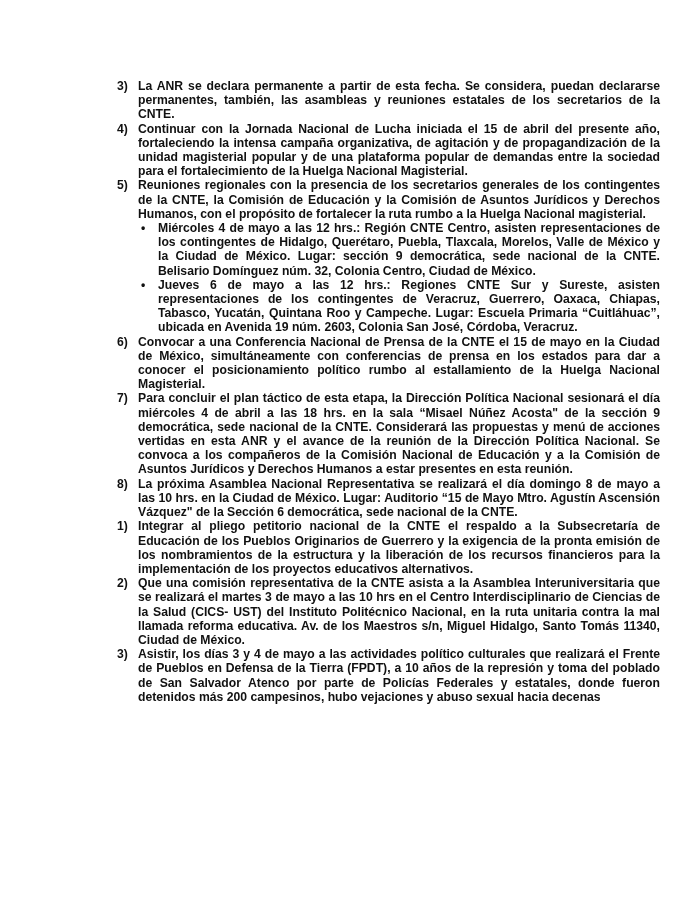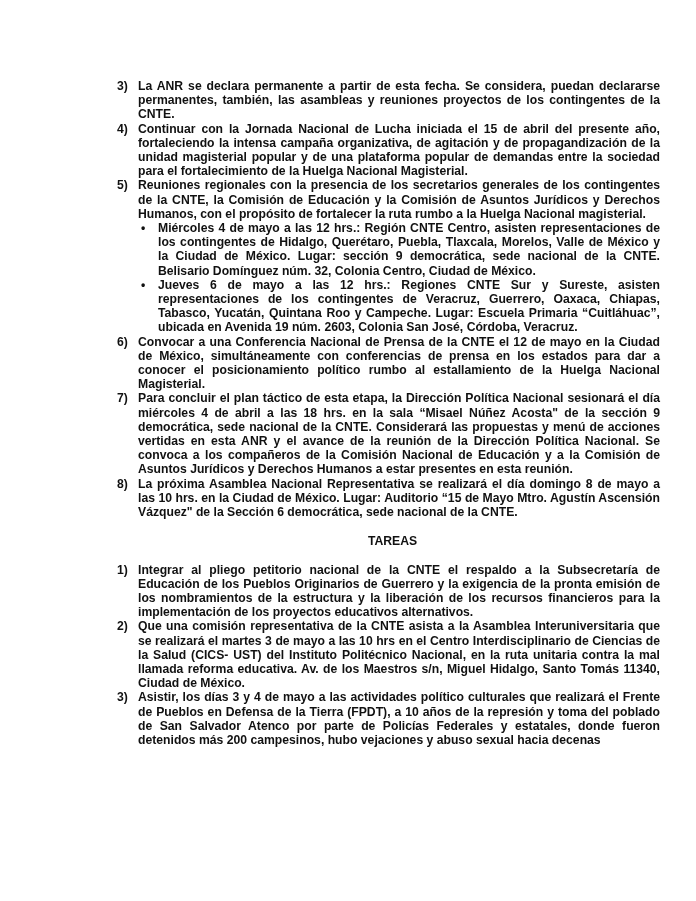--- a/index.html
+++ b/index.html
@@ -62,21 +62,21 @@
   }
 </style>
 </head>
 <body>
 
 <div class="page">
 
   <ol class="items">
     <li>
       <span class="num">3)</span>
-      <span>La ANR se declara permanente a partir de esta fecha. Se considera, puedan declararse permanentes, también, las asambleas y reuniones proyectos de los contingentes de la CNTE.</span>
+      <span>La ANR se declara permanente a partir de esta fecha. Se considera, puedan declararse permanentes, también, las asambleas y reuniones estatales de los secretarios de la CNTE.</span>
     </li>
     <li>
       <span class="num">4)</span>
       <span>Continuar con la Jornada Nacional de Lucha iniciada el 15 de abril del presente año, fortaleciendo la intensa campaña organizativa, de agitación y de propagandización de la unidad magisterial popular y de una plataforma popular de demandas entre la sociedad para el fortalecimiento de la Huelga Nacional Magisterial.</span>
     </li>
     <li>
       <span class="num">5)</span>
       <span>Reuniones regionales con la presencia de los secretarios generales de los contingentes de la CNTE, la Comisión de Educación y la Comisión de Asuntos Jurídicos y Derechos Humanos,  con el propósito de fortalecer la ruta rumbo a la Huelga Nacional magisterial.</span>
       <ul class="bullets">
         <li>
@@ -84,33 +84,32 @@
           <span>Miércoles 4 de mayo a las 12 hrs.: Región CNTE Centro, asisten representaciones de los contingentes de Hidalgo, Querétaro, Puebla, Tlaxcala, Morelos, Valle de México y la Ciudad de México. Lugar: sección 9 democrática, sede nacional de la CNTE. Belisario Domínguez núm. 32, Colonia Centro, Ciudad de México.</span>
         </li>
         <li>
           <span class="bullet">•</span>
           <span>Jueves 6 de mayo a las 12 hrs.: Regiones CNTE Sur y Sureste, asisten representaciones de los contingentes de Veracruz, Guerrero, Oaxaca, Chiapas, Tabasco, Yucatán, Quintana Roo y Campeche. Lugar: Escuela Primaria “Cuitláhuac”, ubicada en Avenida 19 núm. 2603, Colonia San José, Córdoba, Veracruz.</span>
         </li>
       </ul>
     </li>
     <li>
       <span class="num">6)</span>
-      <span>Convocar a una Conferencia Nacional de Prensa de la CNTE el 12 de mayo en la Ciudad de México, simultáneamente con conferencias de prensa en los estados para dar a conocer el posicionamiento político rumbo al estallamiento de la Huelga Nacional Magisterial.</span>
+      <span>Convocar a una Conferencia Nacional de Prensa de la CNTE el 15 de mayo en la Ciudad de México, simultáneamente con conferencias de prensa en los estados para dar a conocer el posicionamiento político rumbo al estallamiento de la Huelga Nacional Magisterial.</span>
     </li>
     <li>
       <span class="num">7)</span>
       <span>Para concluir el plan táctico de esta etapa, la Dirección Política Nacional sesionará el día miércoles 4 de abril a las 18 hrs. en la sala “Misael Núñez Acosta" de la sección 9 democrática, sede nacional de la CNTE. Considerará las propuestas y menú de acciones vertidas en esta ANR y el avance de la reunión de la Dirección Política Nacional. Se convoca a los compañeros de la Comisión Nacional de Educación y a la Comisión de Asuntos Jurídicos y Derechos Humanos a estar presentes en esta reunión.</span>
     </li>
     <li>
       <span class="num">8)</span>
       <span>La próxima Asamblea Nacional Representativa se realizará el día domingo 8 de mayo a las 10 hrs. en la Ciudad de México.  Lugar: Auditorio “15 de Mayo Mtro. Agustín Ascensión Vázquez" de la Sección 6 democrática, sede nacional de la CNTE.</span>
     </li>
   </ol>
 
-  <div class="section-title">TAREAS</div>
 
   <ol class="items">
     <li>
       <span class="num">1)</span>
       <span>Integrar al pliego petitorio nacional de la CNTE el respaldo a la Subsecretaría de Educación de los Pueblos Originarios de Guerrero y la exigencia de la pronta emisión de los nombramientos de la estructura y la liberación de los recursos financieros para la implementación de los proyectos educativos alternativos.</span>
     </li>
     <li>
       <span class="num">2)</span>
       <span>Que una comisión representativa de la CNTE asista a la Asamblea Interuniversitaria que se realizará el martes 3 de mayo a las 10 hrs en el Centro Interdisciplinario de Ciencias de la Salud (CICS- UST) del Instituto Politécnico Nacional, en la ruta unitaria contra la mal llamada reforma educativa. Av. de los Maestros s/n, Miguel Hidalgo, Santo Tomás 11340, Ciudad de México.</span>
     </li>

